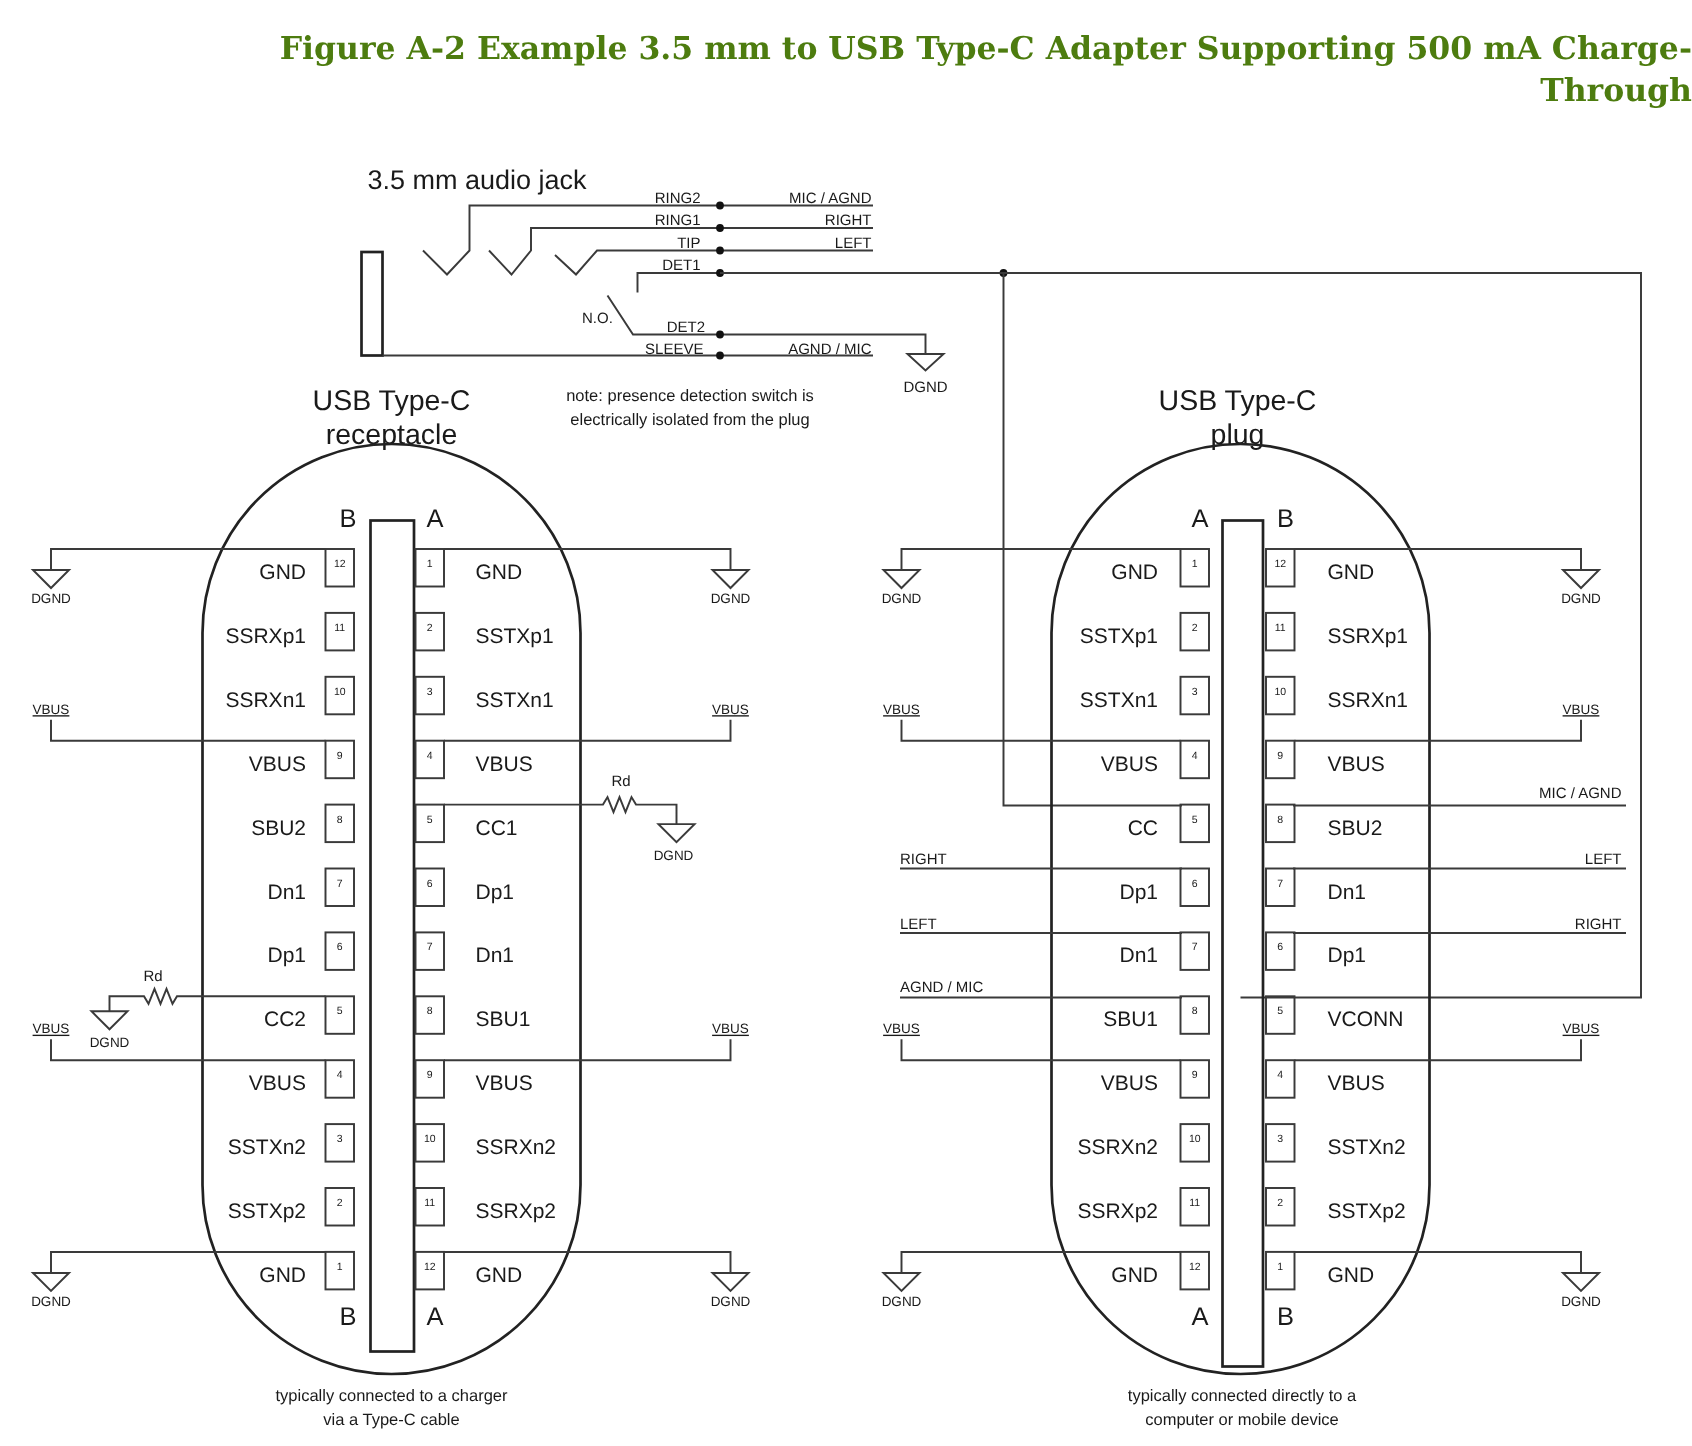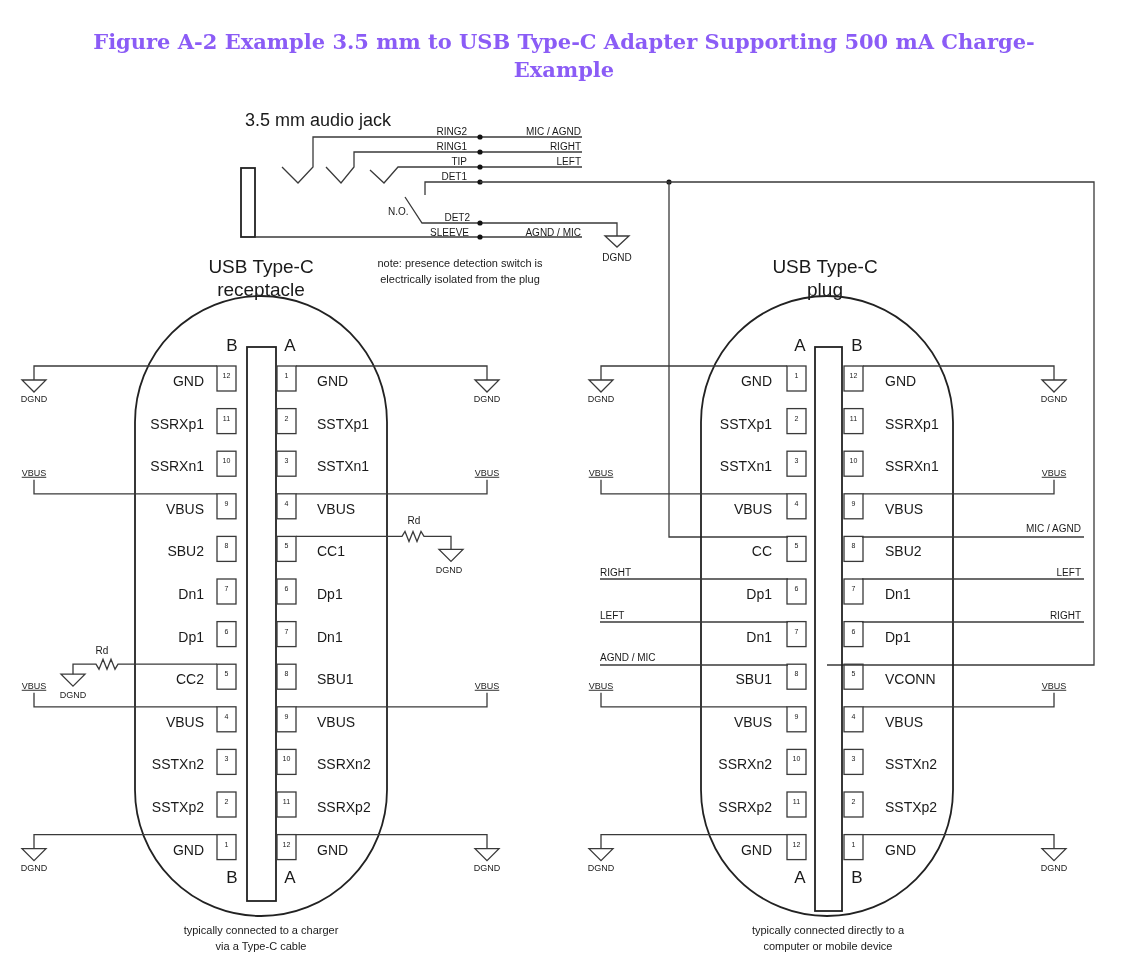--- a/index.html
+++ b/index.html
@@ -1,31 +1,31 @@
 <!DOCTYPE html>
 <html><head>
 <meta charset="utf-8">
 <style>
   html, body { margin: 0; padding: 0; background: #ffffff; }
   body { width: 1128px; height: 964px; position: relative; overflow: hidden; }
   .title {
-    position: absolute; left: 0; top: 28px; width: 1128px; text-align: center;
-    font-family: "DejaVu Serif", serif; font-weight: bold; font-size: 21px; line-height: 28px; color: #8b5cf6;
+    position: absolute; left: 0; top: 18px; width: 1128px; text-align: right;
+    font-family: "DejaVu Serif", serif; font-weight: bold; font-size: 21px; line-height: 28px; color: #4d7c0f;
   }
   svg { position: absolute; left: 0; top: 0; }
   svg text { font-family: "Liberation Sans", sans-serif; fill: #1a1a1a; }
   .w { stroke: #3a3a3a; stroke-width: 1.3; fill: none; }
   .wd { stroke: #222; stroke-width: 1.8; fill: none; }
 </style>
 </head>
 <body>
 
 <div class="title">
   <div>Figure A-2  Example 3.5 mm to USB Type-C Adapter Supporting 500 mA Charge-</div>
-  <div>Example</div>
+  <div>Through</div>
 </div>
 
 <svg id="schem" width="1128" height="964" viewBox="0 0 1128 964">
 
   <g>
     <text x="245" y="126" font-size="18">3.5 mm audio jack</text>
     <rect x="241" y="168" width="14" height="69" class="wd"></rect>
     <line x1="255" y1="237" x2="480" y2="237" class="w"></line>
     <path d="M282,167 L298,183 L313,167 L313,137 L480,137" class="w"></path>
     <path d="M326,167 L341,183 L354,167 L354,152 L480,152" class="w"></path>

